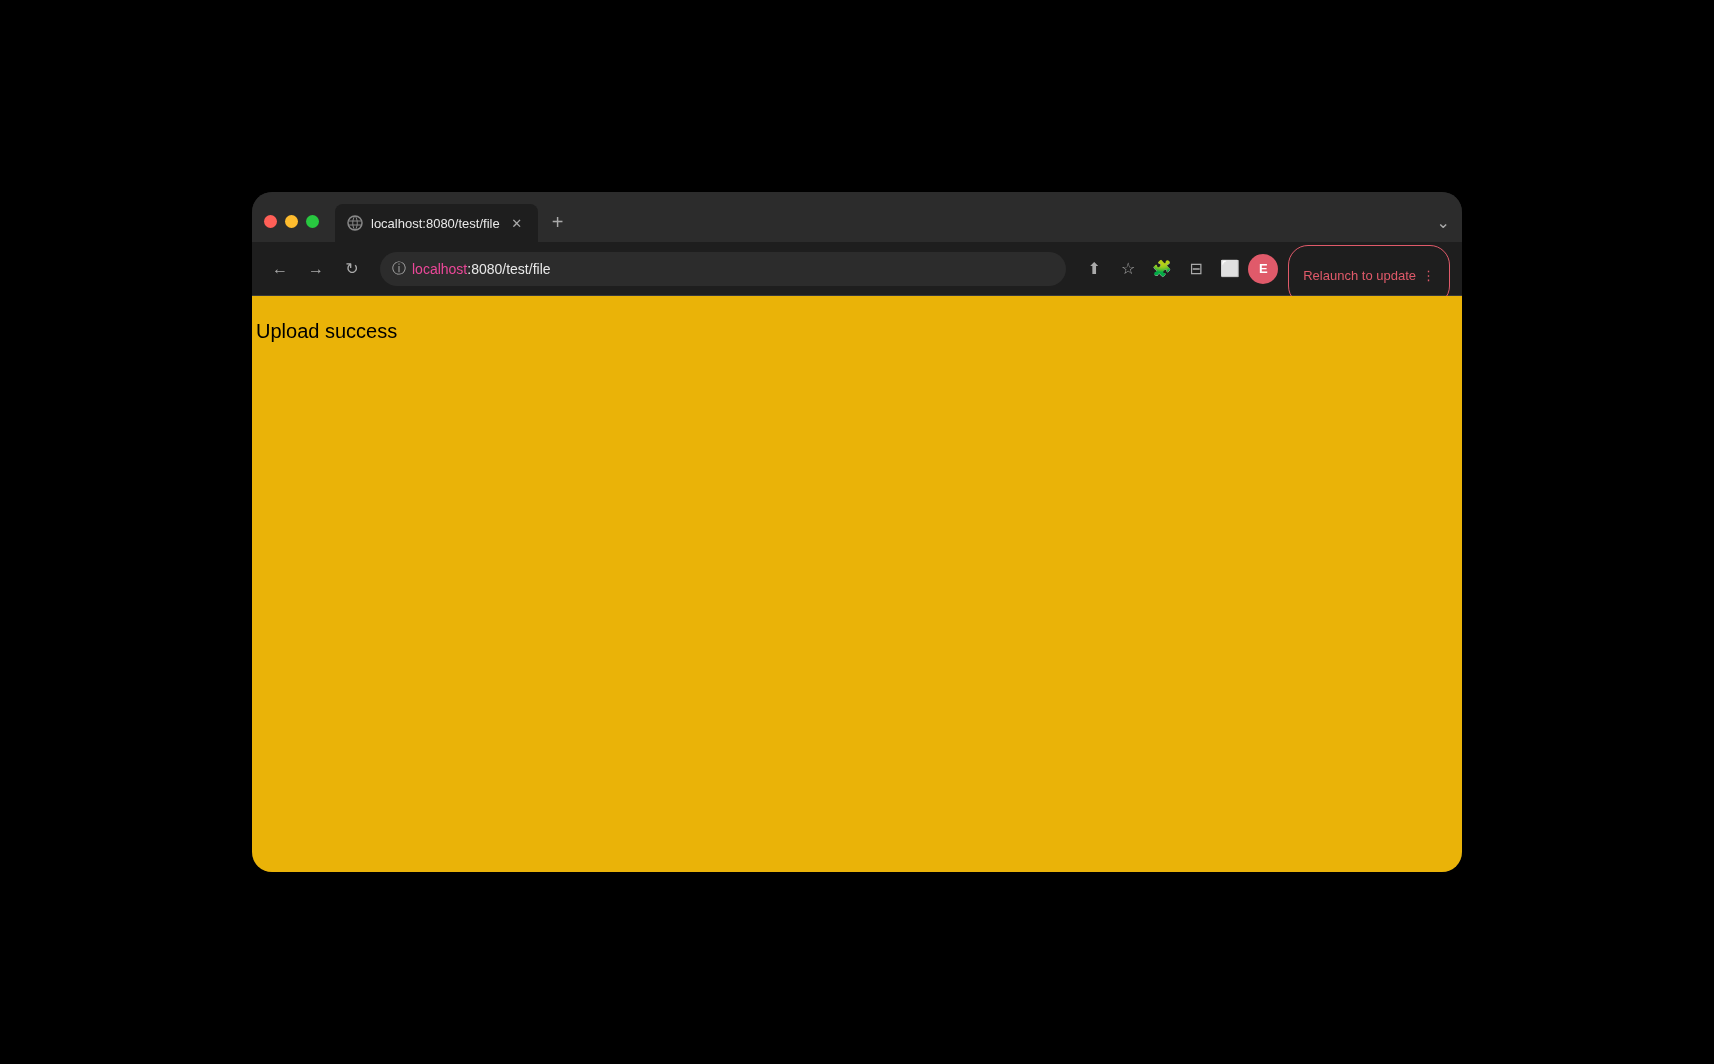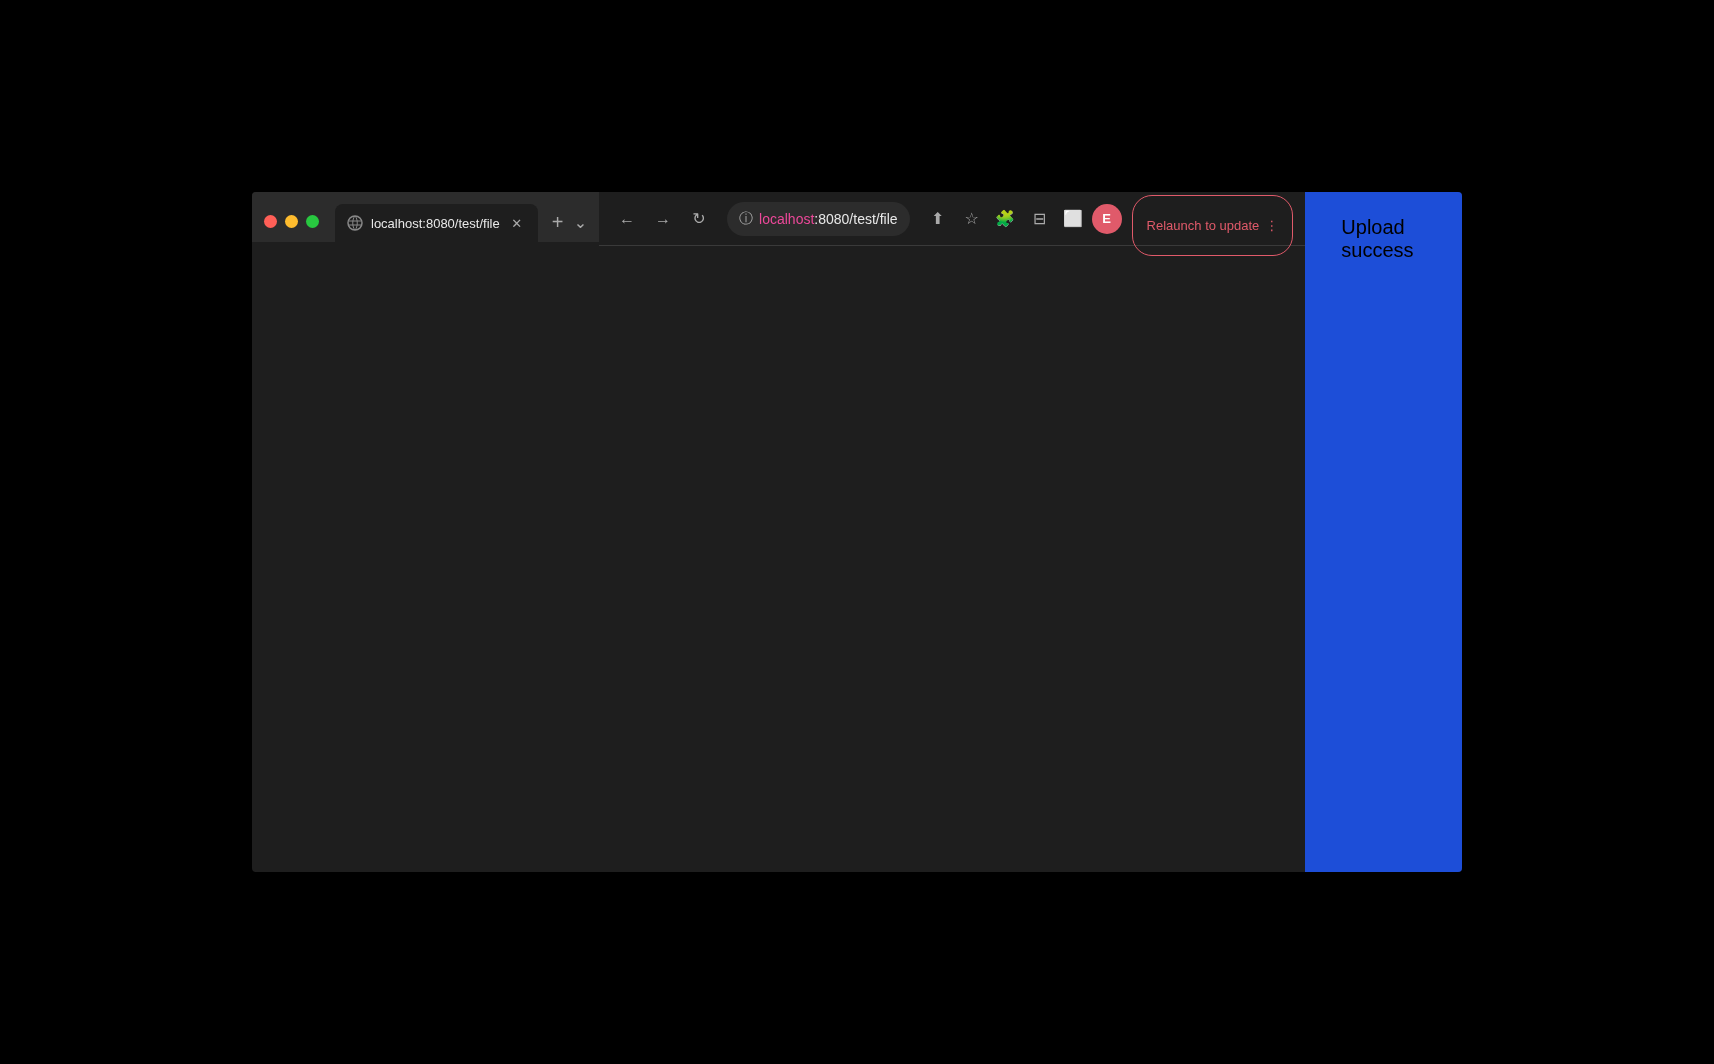--- a/index.html
+++ b/index.html
@@ -11,24 +11,24 @@
       display: flex;
       align-items: center;
       justify-content: center;
       font-family: -apple-system, BlinkMacSystemFont, 'Helvetica Neue', sans-serif;
     }
 
     .browser-window {
       width: 1210px;
       height: 680px;
       background: #1e1e1e;
-      border-radius: 4px;
+      border-radius: 20px;
       overflow: hidden;
       display: flex;
-      flex-direction: row;
+      flex-direction: column;
       box-shadow: 0 20px 60px rgba(0,0,0,0.8);
     }
 
     
     .tab-bar {
       background: #2c2c2c;
       height: 50px;
       display: flex;
       align-items: flex-end;
       padding: 0 12px;
@@ -212,23 +212,23 @@
       display: flex;
       align-items: center;
       justify-content: center;
       cursor: pointer;
       margin-right: 4px;
     }
 
     
     .page-content {
       flex: 1;
-      background: #1d4ed8;
+      background: #eab308;
       overflow: auto;
-      padding: 24px 36px;
+      padding: 24px 4px;
     }
 
     .upload-success-text {
       font-size: 20px;
       color: #000;
       font-weight: 400;
     }
   </style>
 </head>
 <body>

